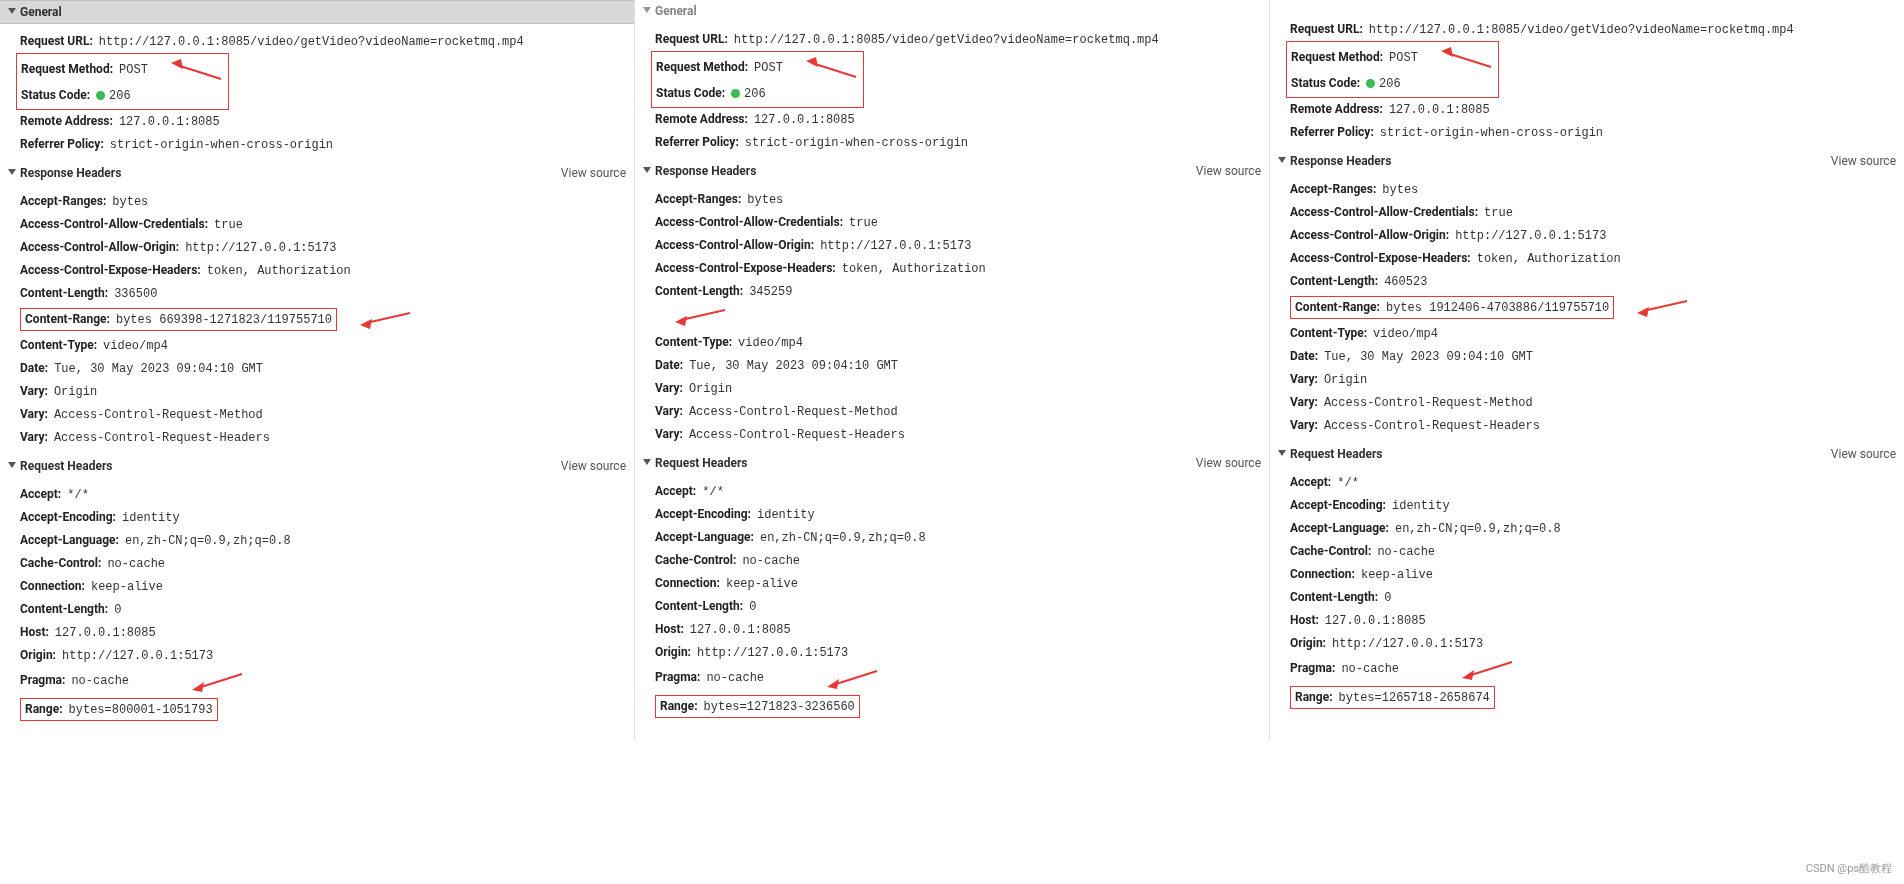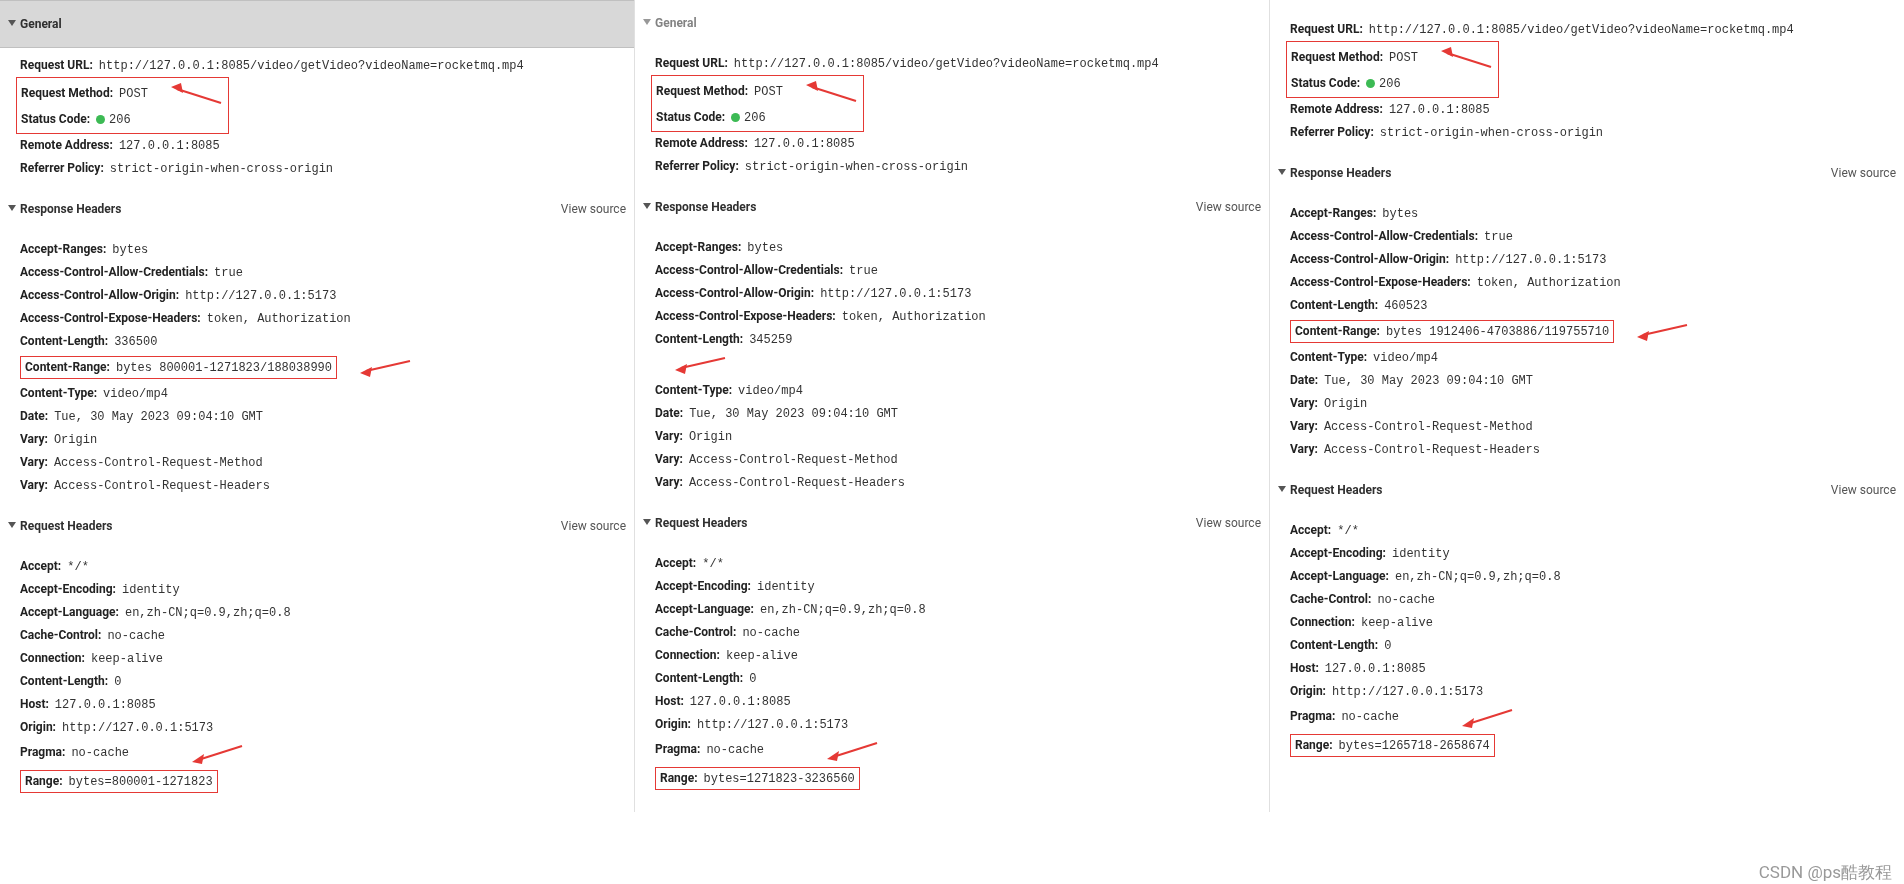--- a/index.html
+++ b/index.html
@@ -18,21 +18,21 @@
     flex: 1 1 0;
     border-right: 1px solid #e0e0e0;
     padding: 0 8px 16px 8px;
     box-sizing: border-box;
     position: relative;
   }
   .section-header {
     display: flex;
     align-items: center;
     justify-content: space-between;
-    padding: 16px 0;
+    padding: 4px 0;
     border-top: 1px solid #d6d6d6;
     border-bottom: 1px solid #d6d6d6;
     background: #f4f4f4;
     margin: 6px -8px 6px -8px;
     padding-left: 8px;
     padding-right: 8px;
   }
   .section-header.general-first {
     background: #d8d8d8;
     border-top: 1px solid #c0c0c0;
@@ -87,22 +87,22 @@
   .arrow {
     position: relative;
     display: inline-block;
     vertical-align: middle;
     margin-left: 20px;
   }
   .arrow svg { width: 55px; height: 22px; display:block; }
   .footer {
     position: fixed;
     right: 12px;
-    bottom: 0;
-    font-size: 17px;
+    bottom: 8px;
+    font-size: 11px;
     color: #999;
   }
 </style>
 </head>
 <body>
 
 <div class="cols">
 
   <div class="col">
     <div class="section-header general-first">
@@ -134,21 +134,21 @@
         <span>Response Headers</span>
       </span>
       <span class="view-source">View source</span>
     </div>
     <div class="row"><span class="k">Accept-Ranges:</span><span class="v">bytes</span></div>
     <div class="row"><span class="k">Access-Control-Allow-Credentials:</span><span class="v">true</span></div>
     <div class="row"><span class="k">Access-Control-Allow-Origin:</span><span class="v">http://127.0.0.1:5173</span></div>
     <div class="row"><span class="k">Access-Control-Expose-Headers:</span><span class="v">token, Authorization</span></div>
     <div class="row"><span class="k">Content-Length:</span><span class="v">336500</span></div>
     <div class="row">
-      <span class="boxed"><span class="k">Content-Range:</span><span class="v">bytes 800001-1271823/188038990</span></span>
+      <span class="boxed"><span class="k">Content-Range:</span><span class="v">bytes 669398-1271823/119755710</span></span>
       <span class="arrow"><svg viewBox="0 0 55 22">
             <line x1="50" y1="4" x2="6" y2="14" stroke="#e53935" stroke-width="2"></line>
             <polygon points="0,16 12,10 10,20" fill="#e53935"></polygon>
           </svg></span>
     </div>
     <div class="row"><span class="k">Content-Type:</span><span class="v">video/mp4</span></div>
     <div class="row"><span class="k">Date:</span><span class="v">Tue, 30 May 2023 09:04:10 GMT</span></div>
     <div class="row"><span class="k">Vary:</span><span class="v">Origin</span></div>
     <div class="row"><span class="k">Vary:</span><span class="v">Access-Control-Request-Method</span></div>
     <div class="row"><span class="k">Vary:</span><span class="v">Access-Control-Request-Headers</span></div>
@@ -170,21 +170,21 @@
     <div class="row"><span class="k">Content-Length:</span><span class="v">0</span></div>
     <div class="row"><span class="k">Host:</span><span class="v">127.0.0.1:8085</span></div>
     <div class="row"><span class="k">Origin:</span><span class="v">http://127.0.0.1:5173</span></div>
     <div class="row"><span class="k">Pragma:</span><span class="v">no-cache</span>
       <span class="arrow" style="margin-left:60px"><svg viewBox="0 0 55 22">
             <line x1="50" y1="4" x2="6" y2="18" stroke="#e53935" stroke-width="2"></line>
             <polygon points="0,20 12,12 10,22" fill="#e53935"></polygon>
           </svg></span>
     </div>
     <div class="row">
-      <span class="boxed"><span class="k">Range:</span><span class="v">bytes=800001-1271823</span></span>
+      <span class="boxed"><span class="k">Range:</span><span class="v">bytes=800001-1051793</span></span>
     </div>
   </div>
 
   <div class="col">
     <div class="section-header plain" style="margin-top:0; opacity:.6">
       <span class="disclosure">
         <span><svg viewBox="0 0 8 8">
               <polygon points="0,0 8,0 4,6" fill="#555"></polygon>
             </svg></span>
         <span>General</span>

